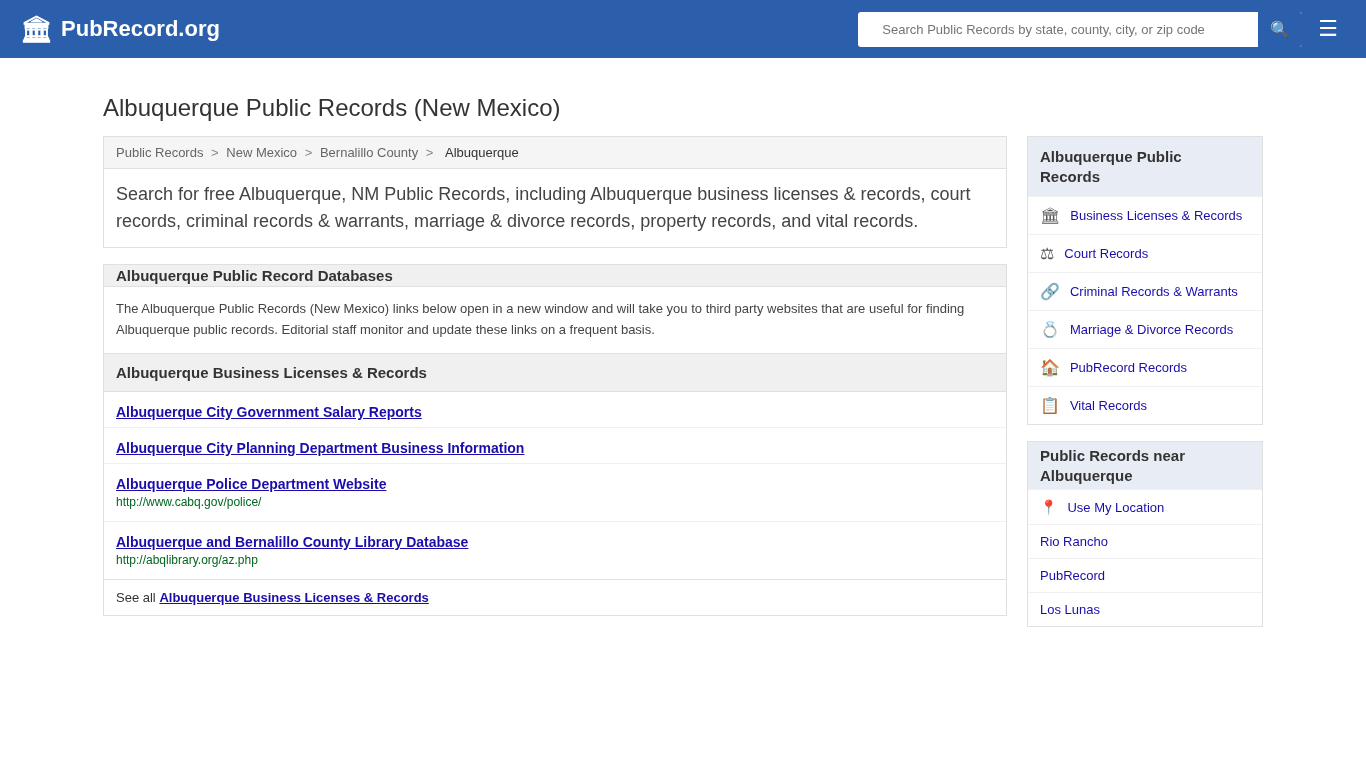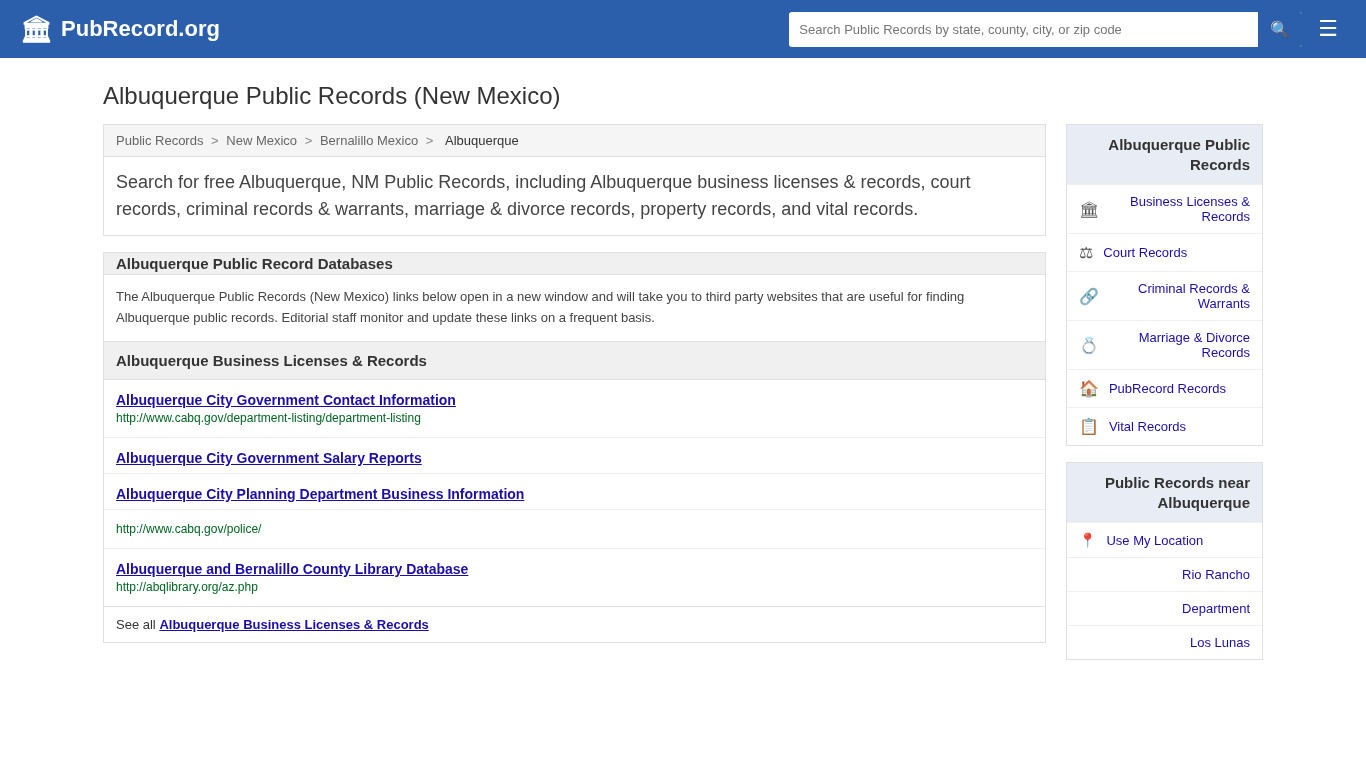--- a/index.html
+++ b/index.html
@@ -34,44 +34,44 @@
     .search-bar {
       display: flex;
       align-items: center;
       background: #fff;
       border-radius: 3px;
       overflow: hidden;
     }
     .search-bar input {
       border: none;
       outline: none;
-      padding: 8px 10px;
-      font-size: 13px;
-      width: 469px;
+      padding: 8px 24px;
+      font-size: 13px;
+      width: 400px;
       color: #000000;
     }
     .search-bar button {
       background: #2c5fab;
       border: none;
       color: #fff;
       padding: 8px 12px;
       cursor: pointer;
       font-size: 16px;
     }
     .menu-icon {
       color: #fff;
       font-size: 22px;
       cursor: pointer;
       padding: 4px 8px;
     }
 
     
     .main-container {
       max-width: 1200px;
-      margin: 4px auto;
+      margin: 16px auto;
       padding: 20px 20px;
     }
     .page-title {
       font-size: 24px;
       font-weight: normal;
       color: #333;
       margin-bottom: 14px;
     }
 
     .content-layout {
@@ -188,23 +188,22 @@
       background: #fff;
     }
     .see-all a {
       color: #1a0dab;
       font-weight: bold;
       text-decoration: underline;
     }
 
     
     .right-sidebar {
-      width: 197px;
+      width: 236px;
       flex-shrink: 0;
-      text-align: right;
     }
 
     .sidebar-section {
       border: 1px solid #e0e0e0;
       margin-bottom: 0;
     }
 
     .sidebar-title {
       background: #e8edf5;
       padding: 10px 12px;
@@ -233,21 +232,21 @@
 
     .sidebar-section2 {
       border: 1px solid #e0e0e0;
       border-top: none;
       margin-top: 16px;
       border-top: 1px solid #e0e0e0;
     }
 
     .sidebar-title2 {
       background: #e8edf5;
-      padding: 10px 12px;
+      padding: 4px 12px;
       font-size: 15px;
       font-weight: bold;
       color: #333;
       line-height: 1.3;
     }
 
     .nearby-item {
       display: flex;
       align-items: center;
       gap: 10px;
@@ -295,49 +294,46 @@
 
   <div class="content-layout">
 
     <div class="left-content">
 
       <div class="breadcrumb">
         <a href="#">Public Records</a>
         <span> &gt; </span>
         <a href="#">New Mexico</a>
         <span> &gt; </span>
-        <a href="#">Bernalillo Mexico</a>
+        <a href="#">Bernalillo County</a>
         <span> &gt; </span>
         <span class="current">Albuquerque</span>
       </div>
 
       <div class="description-box">Search for free Albuquerque, NM Public Records, including Albuquerque business licenses &amp; records, court records, criminal records &amp; warrants, marriage &amp; divorce records, property records, and vital records.</div>
 
       <div class="section-header first">Albuquerque Public Record Databases</div>
 
       <div class="section-description">The Albuquerque Public Records (New Mexico) links below open in a new window and will take you to third party websites that are useful for finding Albuquerque public records. Editorial staff monitor and update these links on a frequent basis.</div>
 
       <div class="sub-section-header">Albuquerque Business Licenses &amp; Records</div>
 
       <div class="records-list">
 
-        <div class="record-item">
-          <a class="record-title" href="#">Albuquerque City Government Contact Information</a>
-          <a class="record-url" href="#">http://www.cabq.gov/department-listing/department-listing</a>
-        </div>
 
         <div class="record-item">
           <a class="record-title" href="#">Albuquerque City Government Salary Reports</a>
         </div>
 
         <div class="record-item">
           <a class="record-title" href="#">Albuquerque City Planning Department Business Information</a>
         </div>
 
         <div class="record-item">
+          <a class="record-title" href="#">Albuquerque Police Department Website</a>
           <a class="record-url" href="#">http://www.cabq.gov/police/</a>
         </div>
 
         <div class="record-item">
           <a class="record-title" href="#">Albuquerque and Bernalillo County Library Database</a>
           <a class="record-url" href="#">http://abqlibrary.org/az.php</a>
         </div>
 
       </div>
 
@@ -386,21 +382,21 @@
         </div>
 
         <a class="nearby-item" href="#">
           <span class="loc-icon">📍</span>
           <span>Use My Location</span>
         </a>
         <div class="nearby-plain">
           <span>Rio Rancho</span>
         </div>
         <div class="nearby-plain">
-          <span>Department</span>
+          <span>PubRecord</span>
         </div>
         <div class="nearby-plain">
           <span>Los Lunas</span>
         </div>
       </div>
 
     </div>
   </div>
 </div>
 

